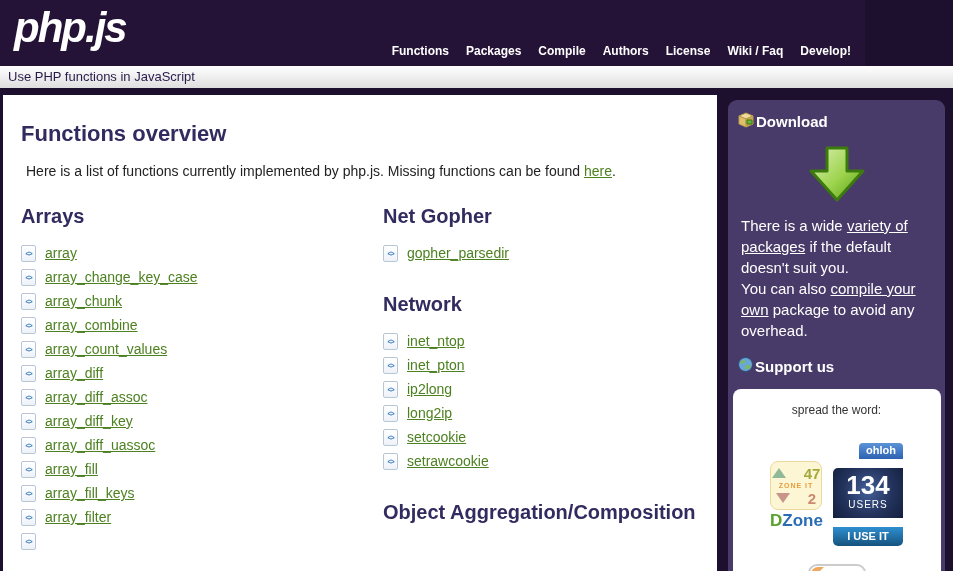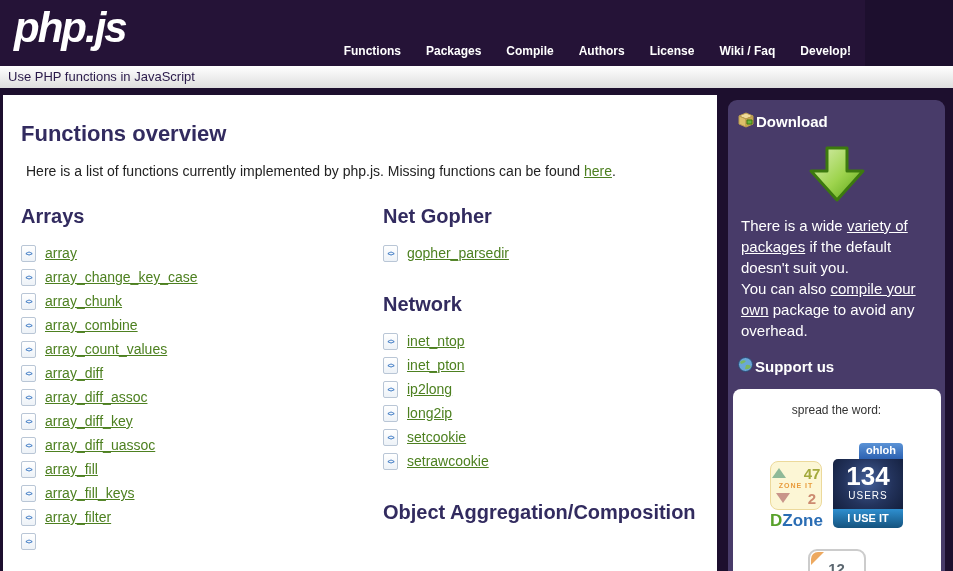--- a/index.html
+++ b/index.html
@@ -3,21 +3,21 @@
 <meta charset="utf-8">
 <style>
   * { box-sizing: border-box; margin: 0; padding: 0; }
   html, body { background: #1d0f2e; }
   body { font-family: "Liberation Sans", sans-serif; }
   .page { position: relative; width: 953px; height: 571px; background: #1d0f2e; overflow: hidden; }
 
   
   .header { position: absolute; top: 0; left: 0; width: 865px; height: 66px; background: #251337; }
   .logo { position: absolute; left: 14px; top: 4px; color: #ffffff; font-size: 42px; font-weight: bold; font-style: italic; letter-spacing: -2px; cursor: pointer; }
-  .nav { position: absolute; right: 14px; bottom: 8px; display: flex; gap: 25px; }
+  .nav { position: absolute; right: 14px; bottom: 8px; display: flex; gap: 17px; }
   .nav a { color: #ffffff; font-size: 12px; font-weight: bold; text-decoration: none; }
 
   
   .tagline { position: absolute; top: 66px; left: 0; width: 953px; height: 22px;
     background: linear-gradient(#ffffff, #dedede); color: #2a1a4a; font-size: 13px;
     font-weight: normal; line-height: 22px; padding-left: 8px; }
 
   
   .main { position: absolute; top: 95px; left: 3px; width: 714px; height: 476px;
     background: #ffffff; padding: 20px 0 0 18px; overflow: hidden; }
@@ -60,21 +60,21 @@
   .tri-up { width: 0; height: 0; border-left: 7px solid transparent; border-right: 7px solid transparent; border-bottom: 10px solid #8fb998; }
   .tri-down { width: 0; height: 0; border-left: 7px solid transparent; border-right: 7px solid transparent; border-top: 10px solid #c9958a; }
   .dz-up-num { color: #a3a93c; font-weight: bold; font-size: 15px; }
   .dz-zoneit { color: #e89b3c; font-size: 7px; font-weight: bold; letter-spacing: 1px; height: 9px; line-height: 9px; }
   .dz-down-num { color: #cc8a70; font-weight: bold; font-size: 15px; }
   .dz-brand { font-size: 17px; font-weight: bold; margin-top: 1px; }
   .dz-brand .d { color: #57a12b; }
   .dz-brand .zone { color: #2a6db4; }
 
   
-  .ohloh { width: 70px; display: flex; flex-direction: column; align-items: flex-end; cursor: pointer; }
+  .ohloh { width: 70px; display: flex; flex-direction: column; align-items: flex-end; cursor: pointer; gap: 9px; }
   .oh-tab { background: linear-gradient(#5b93d6, #2d62b2); color: #ffffff; font-size: 11px;
     font-weight: bold; padding: 1px 7px 2px 7px; border-radius: 4px 4px 0 0; height: 16px; line-height: 13px; }
   .oh-box { width: 70px; height: 50px; border-radius: 5px 0 0 0;
     background: radial-gradient(circle at 50% 45%, #44609a 0%, #23335c 55%, #131f3d 100%);
     color: #ffffff; text-align: center; }
   .oh-count { font-size: 26px; font-weight: bold; line-height: 28px; margin-top: 3px; }
   .oh-users { font-size: 10px; font-weight: normal; letter-spacing: 1px; }
   .oh-bar { width: 70px; background: linear-gradient(#2e8fd0, #15537e); color: #ffffff;
     font-size: 11px; font-weight: bold; text-align: center; padding: 3px 0 4px 0;
     border-radius: 0 0 5px 5px; }

